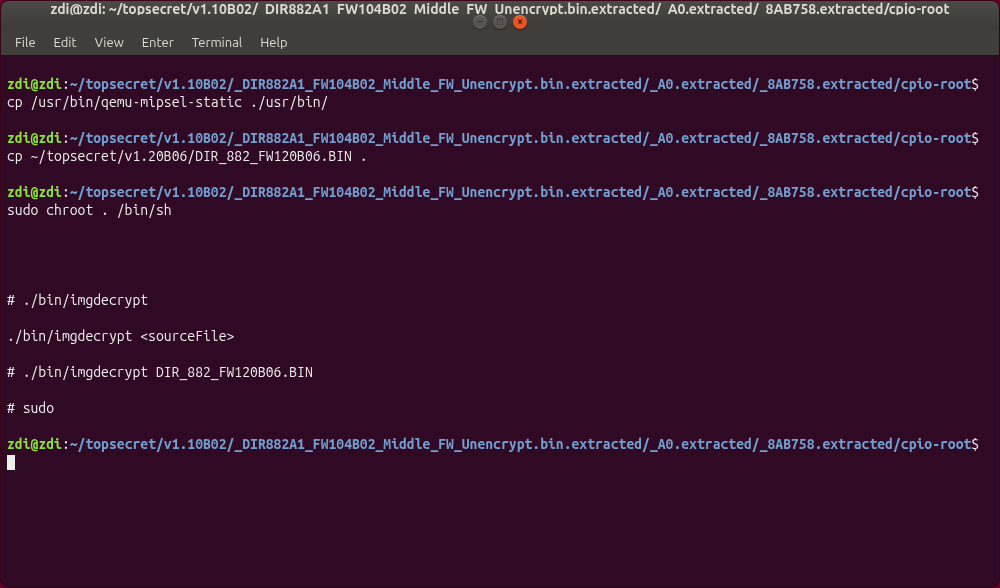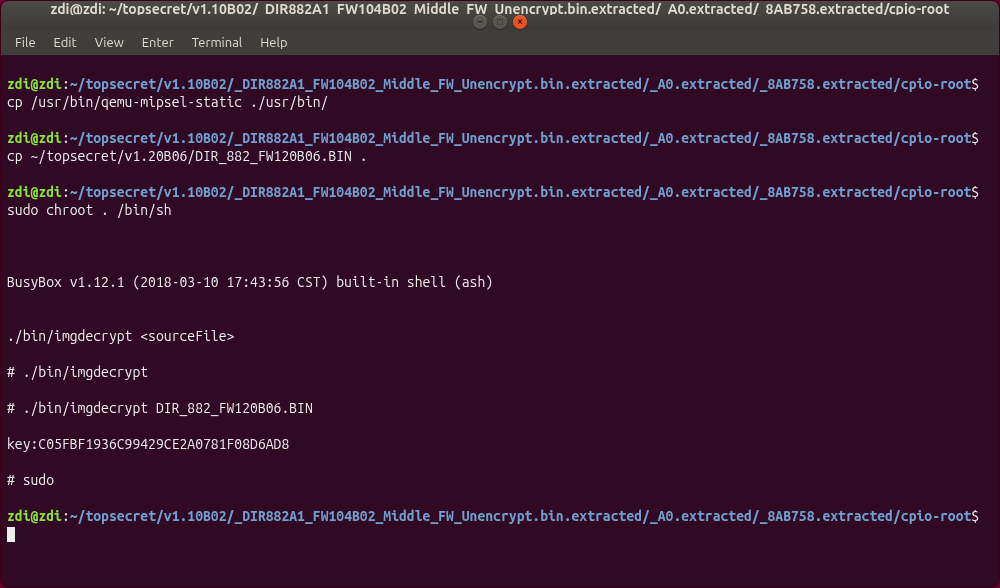--- a/index.html
+++ b/index.html
@@ -120,21 +120,19 @@
   <div class="menu-item">Terminal</div>
   <div class="menu-item">Help</div>
 </div>
 
 <div class="terminal">
 <span class="line"><span class="prompt-user">zdi</span><span class="prompt-user">@</span><span class="prompt-host">zdi</span><span class="prompt-colon">:</span><span class="prompt-path">~/topsecret/v1.10B02/_DIR882A1_FW104B02_Middle_FW_Unencrypt.bin.extracted/_A0.extracted/_8AB758.extracted/cpio-root</span><span class="prompt-dollar">$</span><span> cp /usr/bin/qemu-mipsel-static ./usr/bin/</span></span>
 <span class="line"><span class="prompt-user">zdi</span><span class="prompt-user">@</span><span class="prompt-host">zdi</span><span class="prompt-colon">:</span><span class="prompt-path">~/topsecret/v1.10B02/_DIR882A1_FW104B02_Middle_FW_Unencrypt.bin.extracted/_A0.extracted/_8AB758.extracted/cpio-root</span><span class="prompt-dollar">$</span><span> cp ~/topsecret/v1.20B06/DIR_882_FW120B06.BIN .</span></span>
 <span class="line"><span class="prompt-user">zdi</span><span class="prompt-user">@</span><span class="prompt-host">zdi</span><span class="prompt-colon">:</span><span class="prompt-path">~/topsecret/v1.10B02/_DIR882A1_FW104B02_Middle_FW_Unencrypt.bin.extracted/_A0.extracted/_8AB758.extracted/cpio-root</span><span class="prompt-dollar">$</span><span> sudo chroot . /bin/sh</span></span>
 <span class="line"></span>
 <span class="line"></span>
-<span class="line">BusyBox v1.12.1 (2018-03-10 17:43:56 CST) built-in shell (ash)</span>
 <span class="line"></span>
+<span class="line"># ./bin/imgdecrypt</span>
 <span class="line">./bin/imgdecrypt &lt;sourceFile&gt;</span>
-<span class="line"># ./bin/imgdecrypt</span>
 <span class="line"># ./bin/imgdecrypt DIR_882_FW120B06.BIN</span>
-<span class="line">key:C05FBF1936C99429CE2A0781F08D6AD8</span>
 <span class="line"># sudo</span>
 <span class="line"><span class="prompt-user">zdi</span><span class="prompt-user">@</span><span class="prompt-host">zdi</span><span class="prompt-colon">:</span><span class="prompt-path">~/topsecret/v1.10B02/_DIR882A1_FW104B02_Middle_FW_Unencrypt.bin.extracted/_A0.extracted/_8AB758.extracted/cpio-root</span><span class="prompt-dollar">$</span> <span class="cursor"></span></span>
 </div>
 
 </body></html>

